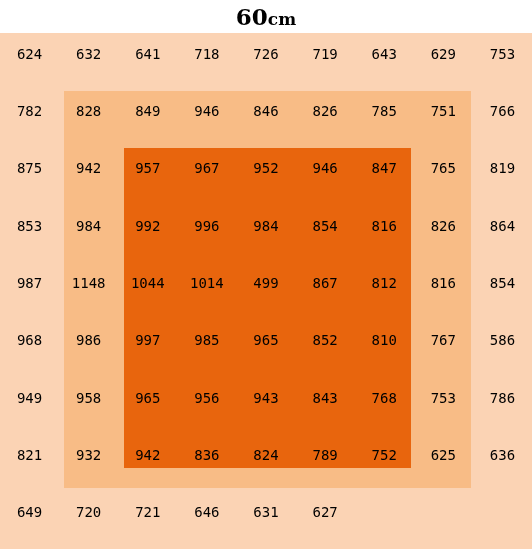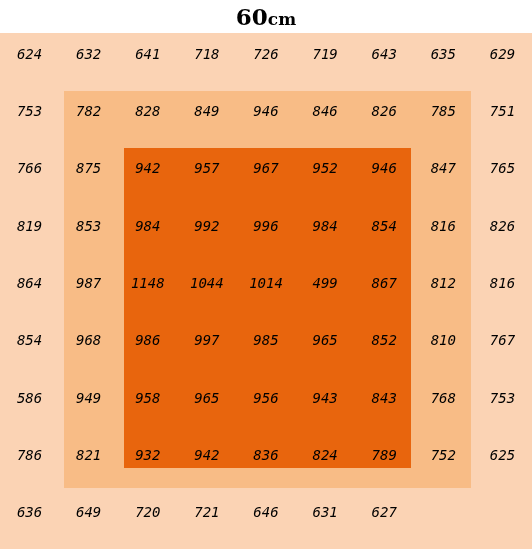--- a/index.html
+++ b/index.html
@@ -48,21 +48,20 @@
     font-size: 17px;
   }
 
   
   #heatmap {
     position: absolute;
     left: 0;
     top: 33px;
     width: 532px;
     height: 516px;
-    font-style: italic;
   }
   .zone {
     position: absolute;
   }
   #zone-outer {
     left: 0px;
     top: 0px;
     width: 532px;
     height: 516px;
   }
@@ -137,23 +136,20 @@
         <div class="cell">
           <span>726</span>
         </div>
         <div class="cell">
           <span>719</span>
         </div>
         <div class="cell">
           <span>643</span>
         </div>
         <div class="cell">
-          <span>635</span>
-        </div>
-        <div class="cell">
           <span>629</span>
         </div>
         <div class="cell">
           <span>753</span>
         </div>
         <div class="cell">
           <span>782</span>
         </div>
         <div class="cell">
           <span>828</span>

